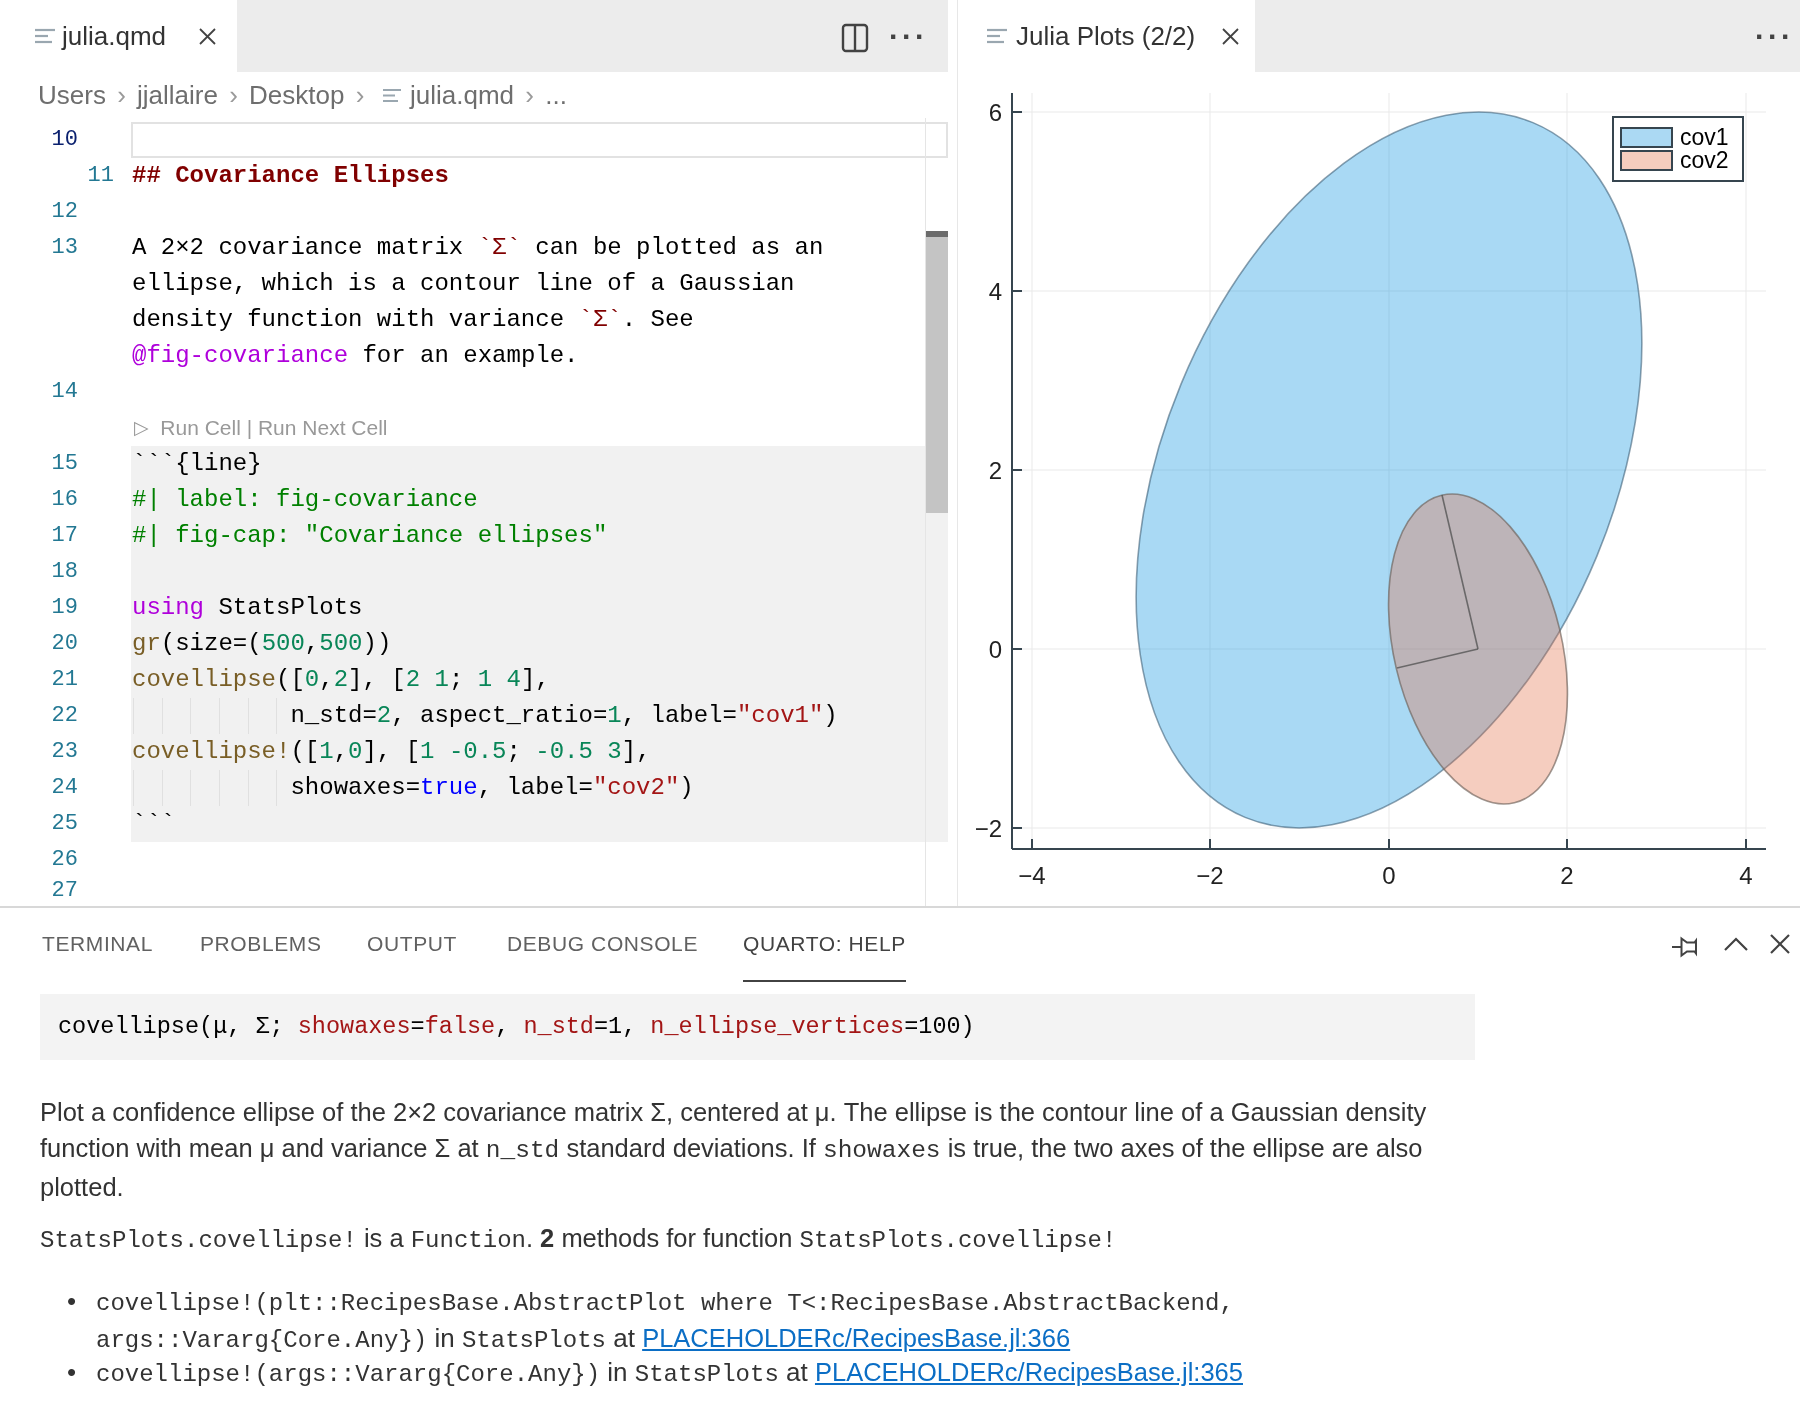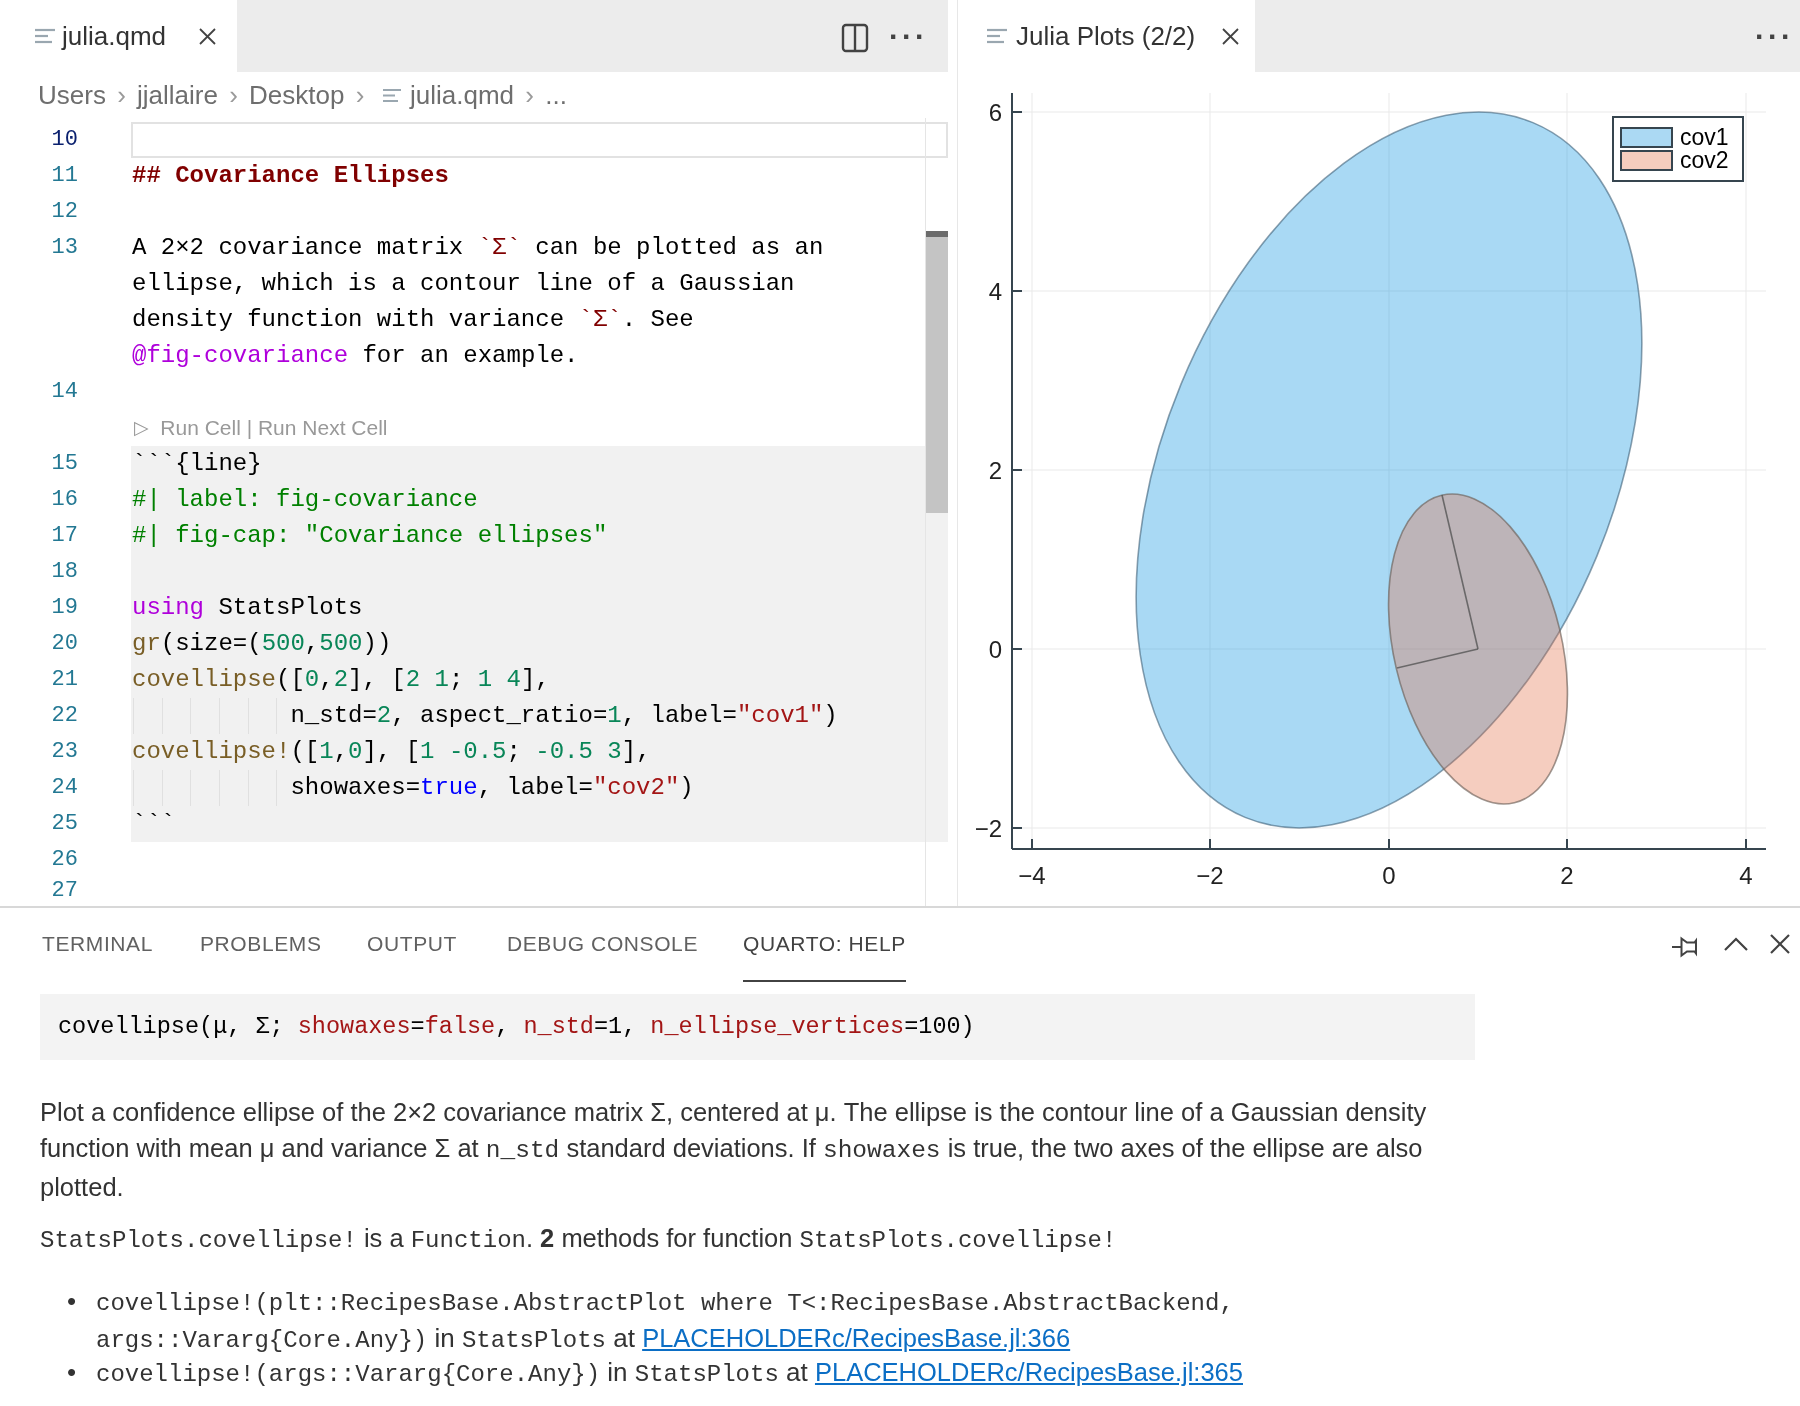--- a/index.html
+++ b/index.html
@@ -57,21 +57,21 @@
           <line x1="0" y1="8.5" x2="12" y2="8.5"></line>
           <line x1="0" y1="14" x2="15" y2="14"></line>
         </g>
       </svg> julia.qmd <span style="color:#9a9a9a;margin:0 4px;">›</span> ...</div>
 
   <div class="abs" style="left:131px;top:446px;width:817px;height:396px;background:#f1f1f1;"></div>
 
   <div class="abs" style="left:131px;top:122px;width:817px;height:36px;border:2px solid #e2e2e2;background:#fff;"></div>
 
   <div class="gut" style="top:122px;color:#0b216f;">10</div>
-  <div class="gut" style="top:158px;">11</div>
+  <div class="gut" style="top:158px;margin-left:36px;">11</div>
   <div class="gut" style="top:194px;">12</div>
   <div class="gut" style="top:230px;">13</div>
   <div class="gut" style="top:374px;">14</div>
   <div class="gut" style="top:446px;">15</div>
   <div class="gut" style="top:482px;">16</div>
   <div class="gut" style="top:518px;">17</div>
   <div class="gut" style="top:554px;">18</div>
   <div class="gut" style="top:590px;">19</div>
   <div class="gut" style="top:626px;">20</div>
   <div class="gut" style="top:662px;">21</div>

